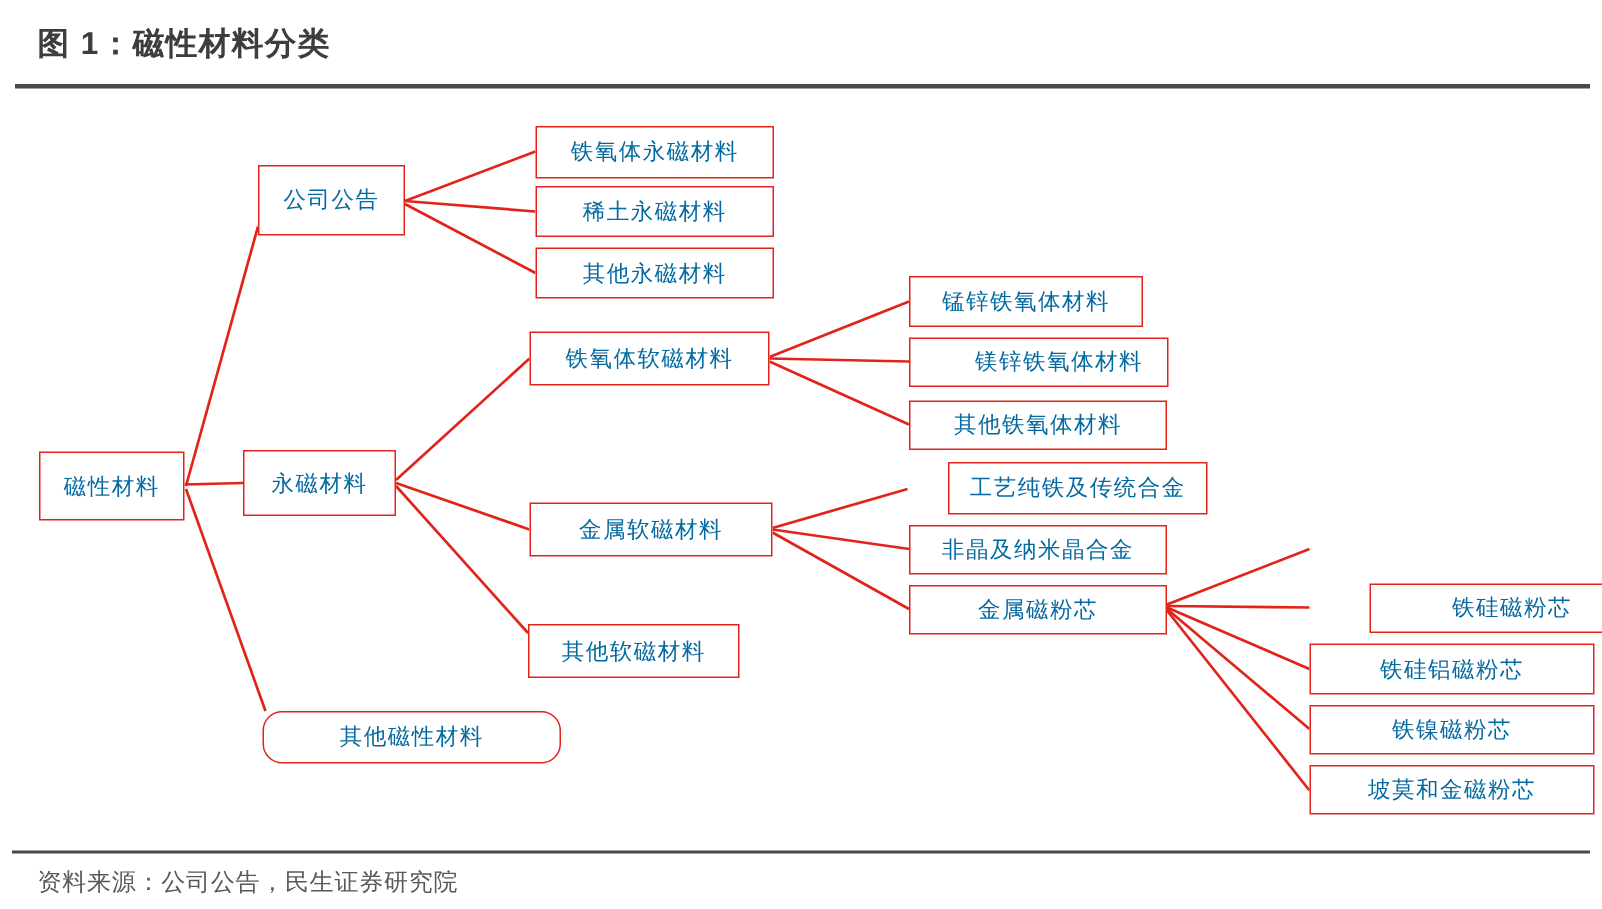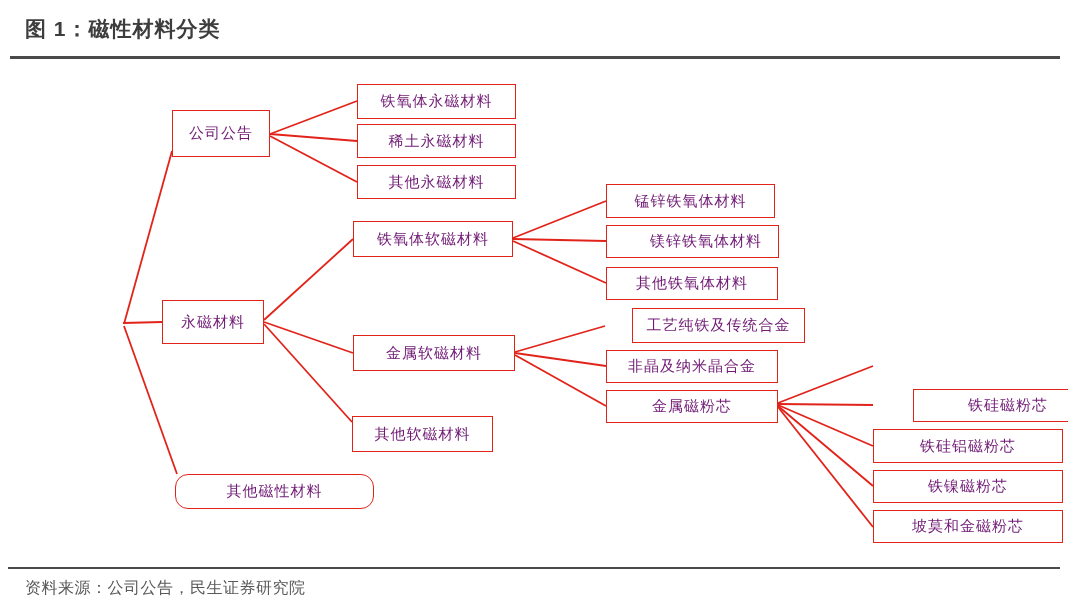--- a/index.html
+++ b/index.html
@@ -12,21 +12,21 @@
     color:#3d3d3d;letter-spacing:1px;
   }
   .title-rule{
     position:absolute;left:10px;top:56px;width:1050px;height:3px;background:#4a4a4a;
   }
   .connectors{position:absolute;left:0;top:0;width:1068px;height:606px;}
   .connectors line{stroke:#e2231a;stroke-width:1.8;}
   .node{
     position:absolute;box-sizing:border-box;border:1.6px solid #e2231a;
     background:#ffffff;display:flex;align-items:center;justify-content:center;
-    color:#701a75;font-size:15px;font-weight:500;letter-spacing:1px;white-space:nowrap;
+    color:#0369a1;font-size:15px;font-weight:500;letter-spacing:1px;white-space:nowrap;
   }
   .footer-rule{
     position:absolute;left:8px;top:567px;width:1052px;height:2px;background:#4a4a4a;
   }
   .source-text{
     position:absolute;left:25px;top:578px;font-size:16px;color:#595959;letter-spacing:0.5px;
   }
 </style>
 </head>
 <body>
@@ -52,34 +52,35 @@
     <line x1="515" y1="352" x2="605" y2="326"></line>
     <line x1="515" y1="353" x2="606" y2="366"></line>
     <line x1="515" y1="355" x2="606" y2="406"></line>
     <line x1="778" y1="403" x2="873" y2="366"></line>
     <line x1="778" y1="404" x2="873" y2="405"></line>
     <line x1="778" y1="405" x2="873" y2="446"></line>
     <line x1="778" y1="406" x2="873" y2="486"></line>
     <line x1="778" y1="407" x2="873" y2="527"></line>
   </svg>
 
+  <div class="node" style="left:26px;top:301px;width:97px;height:46px;">磁性材料</div>
 
   <div class="node" style="left:172px;top:110px;width:98px;height:47px;">公司公告</div>
   <div class="node" style="left:162px;top:300px;width:102px;height:44px;">永磁材料</div>
   <div class="node" style="left:175px;top:474px;width:199px;height:35px;border-radius:13px;">其他磁性材料</div>
 
   <div class="node" style="left:357px;top:84px;width:159px;height:35px;">铁氧体永磁材料</div>
   <div class="node" style="left:357px;top:124px;width:159px;height:34px;">稀土永磁材料</div>
   <div class="node" style="left:357px;top:165px;width:159px;height:34px;">其他永磁材料</div>
 
   <div class="node" style="left:353px;top:221px;width:160px;height:36px;">铁氧体软磁材料</div>
   <div class="node" style="left:353px;top:335px;width:162px;height:36px;">金属软磁材料</div>
   <div class="node" style="left:352px;top:416px;width:141px;height:36px;">其他软磁材料</div>
 
-  <div class="node" style="left:606px;top:184px;width:169px;height:34px;">锰锌铁氧体材料</div>
+  <div class="node" style="left:606px;top:184px;width:156px;height:34px;">锰锌铁氧体材料</div>
   <div class="node" style="left:606px;top:225px;width:173px;height:33px;padding-left:27px;">镁锌铁氧体材料</div>
   <div class="node" style="left:606px;top:267px;width:172px;height:33px;">其他铁氧体材料</div>
 
   <div class="node" style="left:605px;top:308px;width:173px;height:35px;margin-left:27px;">工艺纯铁及传统合金</div>
   <div class="node" style="left:606px;top:350px;width:172px;height:33px;">非晶及纳米晶合金</div>
   <div class="node" style="left:606px;top:390px;width:172px;height:33px;">金属磁粉芯</div>
 
   <div class="node" style="left:873px;top:389px;width:190px;height:33px;margin-left:40px;">铁硅磁粉芯</div>
   <div class="node" style="left:873px;top:429px;width:190px;height:34px;">铁硅铝磁粉芯</div>
   <div class="node" style="left:873px;top:470px;width:190px;height:33px;">铁镍磁粉芯</div>

